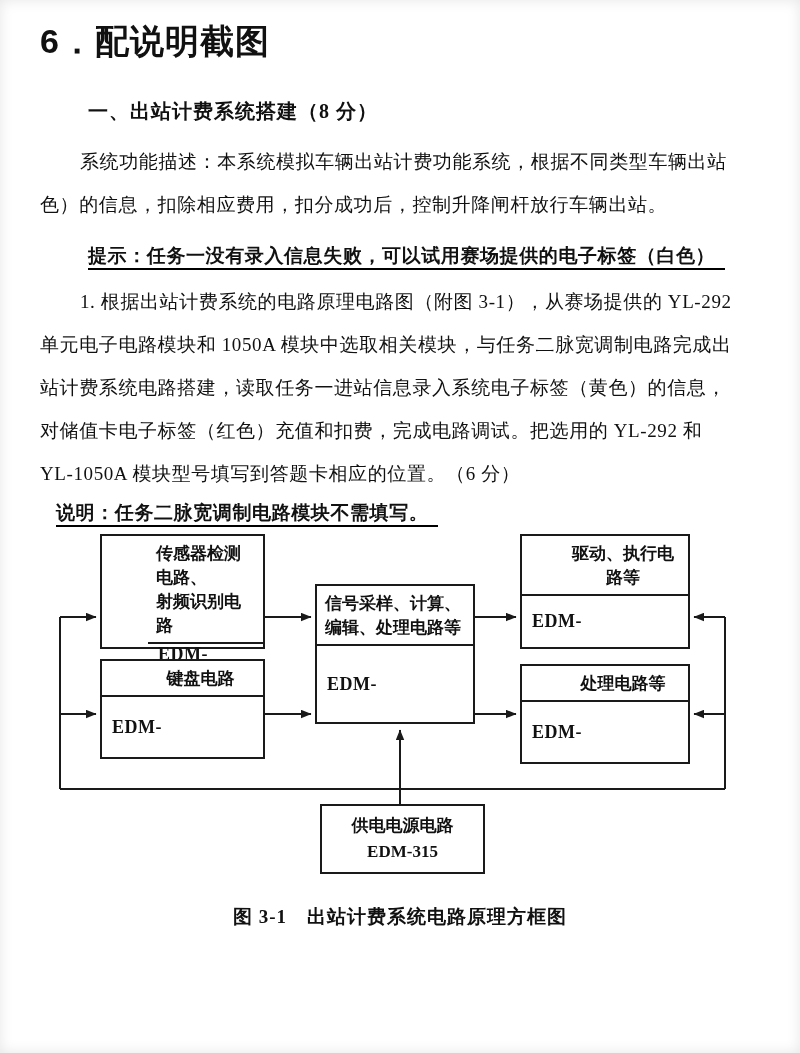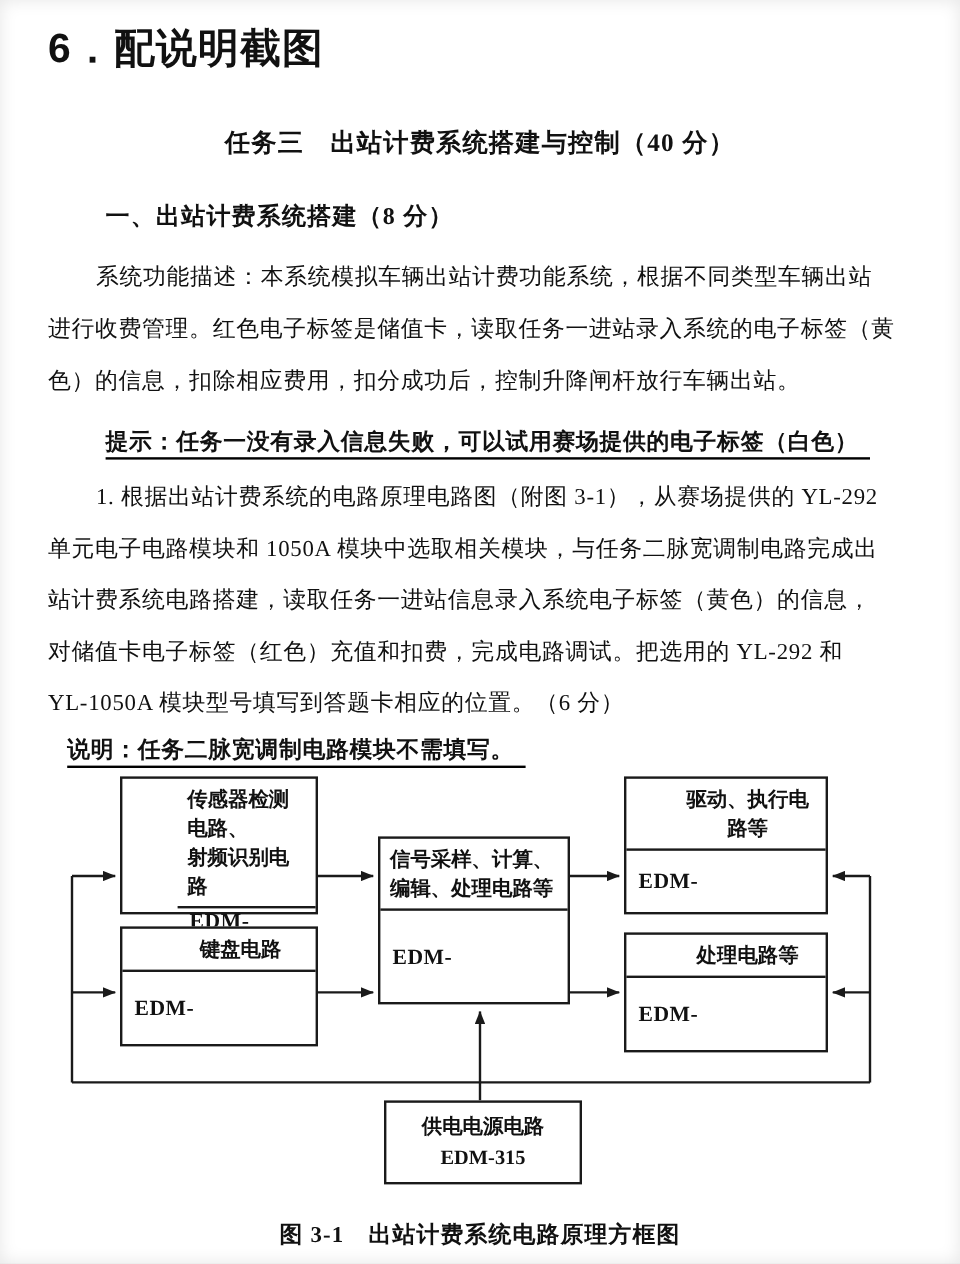--- a/index.html
+++ b/index.html
@@ -61,27 +61,25 @@
     line-height:28px; letter-spacing:1px;
   }
 </style>
 </head>
 <body>
 
 <div class="page">
 
   <div class="heading">6．配说明截图</div>
 
-  <div class="title">任务三　出站计费系统搭建与控制（40 分）</div>
 
   <div class="section">一、出站计费系统搭建（8 分）</div>
 
   <div class="para">
     <div class="line indent">系统功能描述：本系统模拟车辆出站计费功能系统，根据不同类型车辆出站</div>
-    <div class="line">进行收费管理。红色电子标签是储值卡，读取任务一进站录入系统的电子标签（黄</div>
     <div class="line">色）的信息，扣除相应费用，扣分成功后，控制升降闸杆放行车辆出站。</div>
   </div>
 
   <div class="tipline">
     <span class="u">提示：任务一没有录入信息失败，可以试用赛场提供的电子标签（白色）</span>
   </div>
 
   <div class="para p2">
     <div class="line indent">1. 根据出站计费系统的电路原理电路图（附图 3-1），从赛场提供的 YL-292</div>
     <div class="line">单元电子电路模块和 1050A 模块中选取相关模块，与任务二脉宽调制电路完成出</div>

